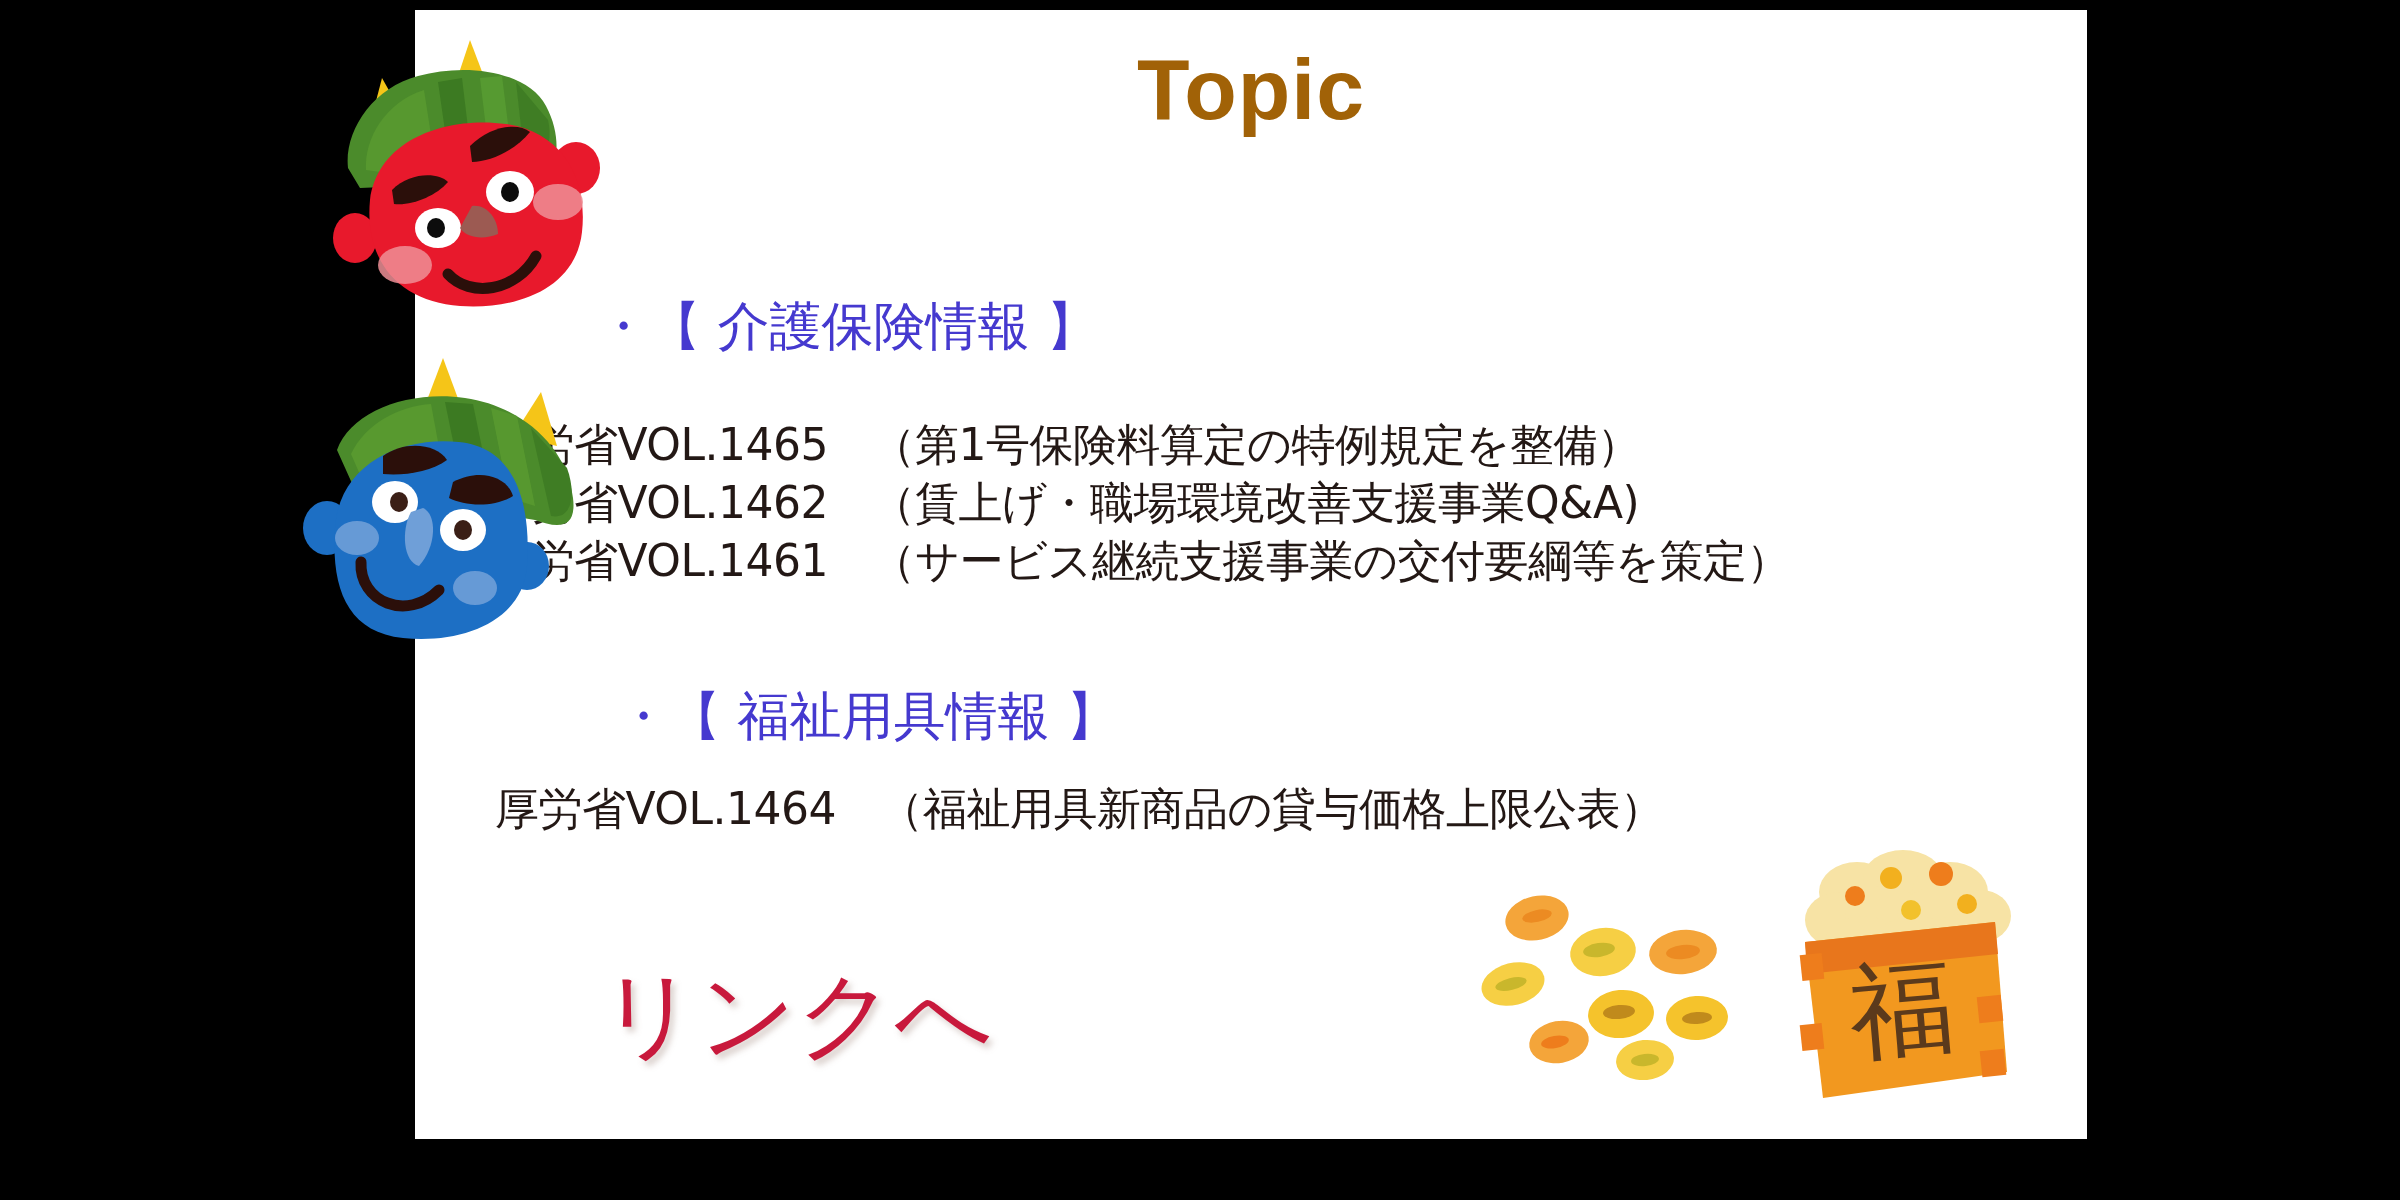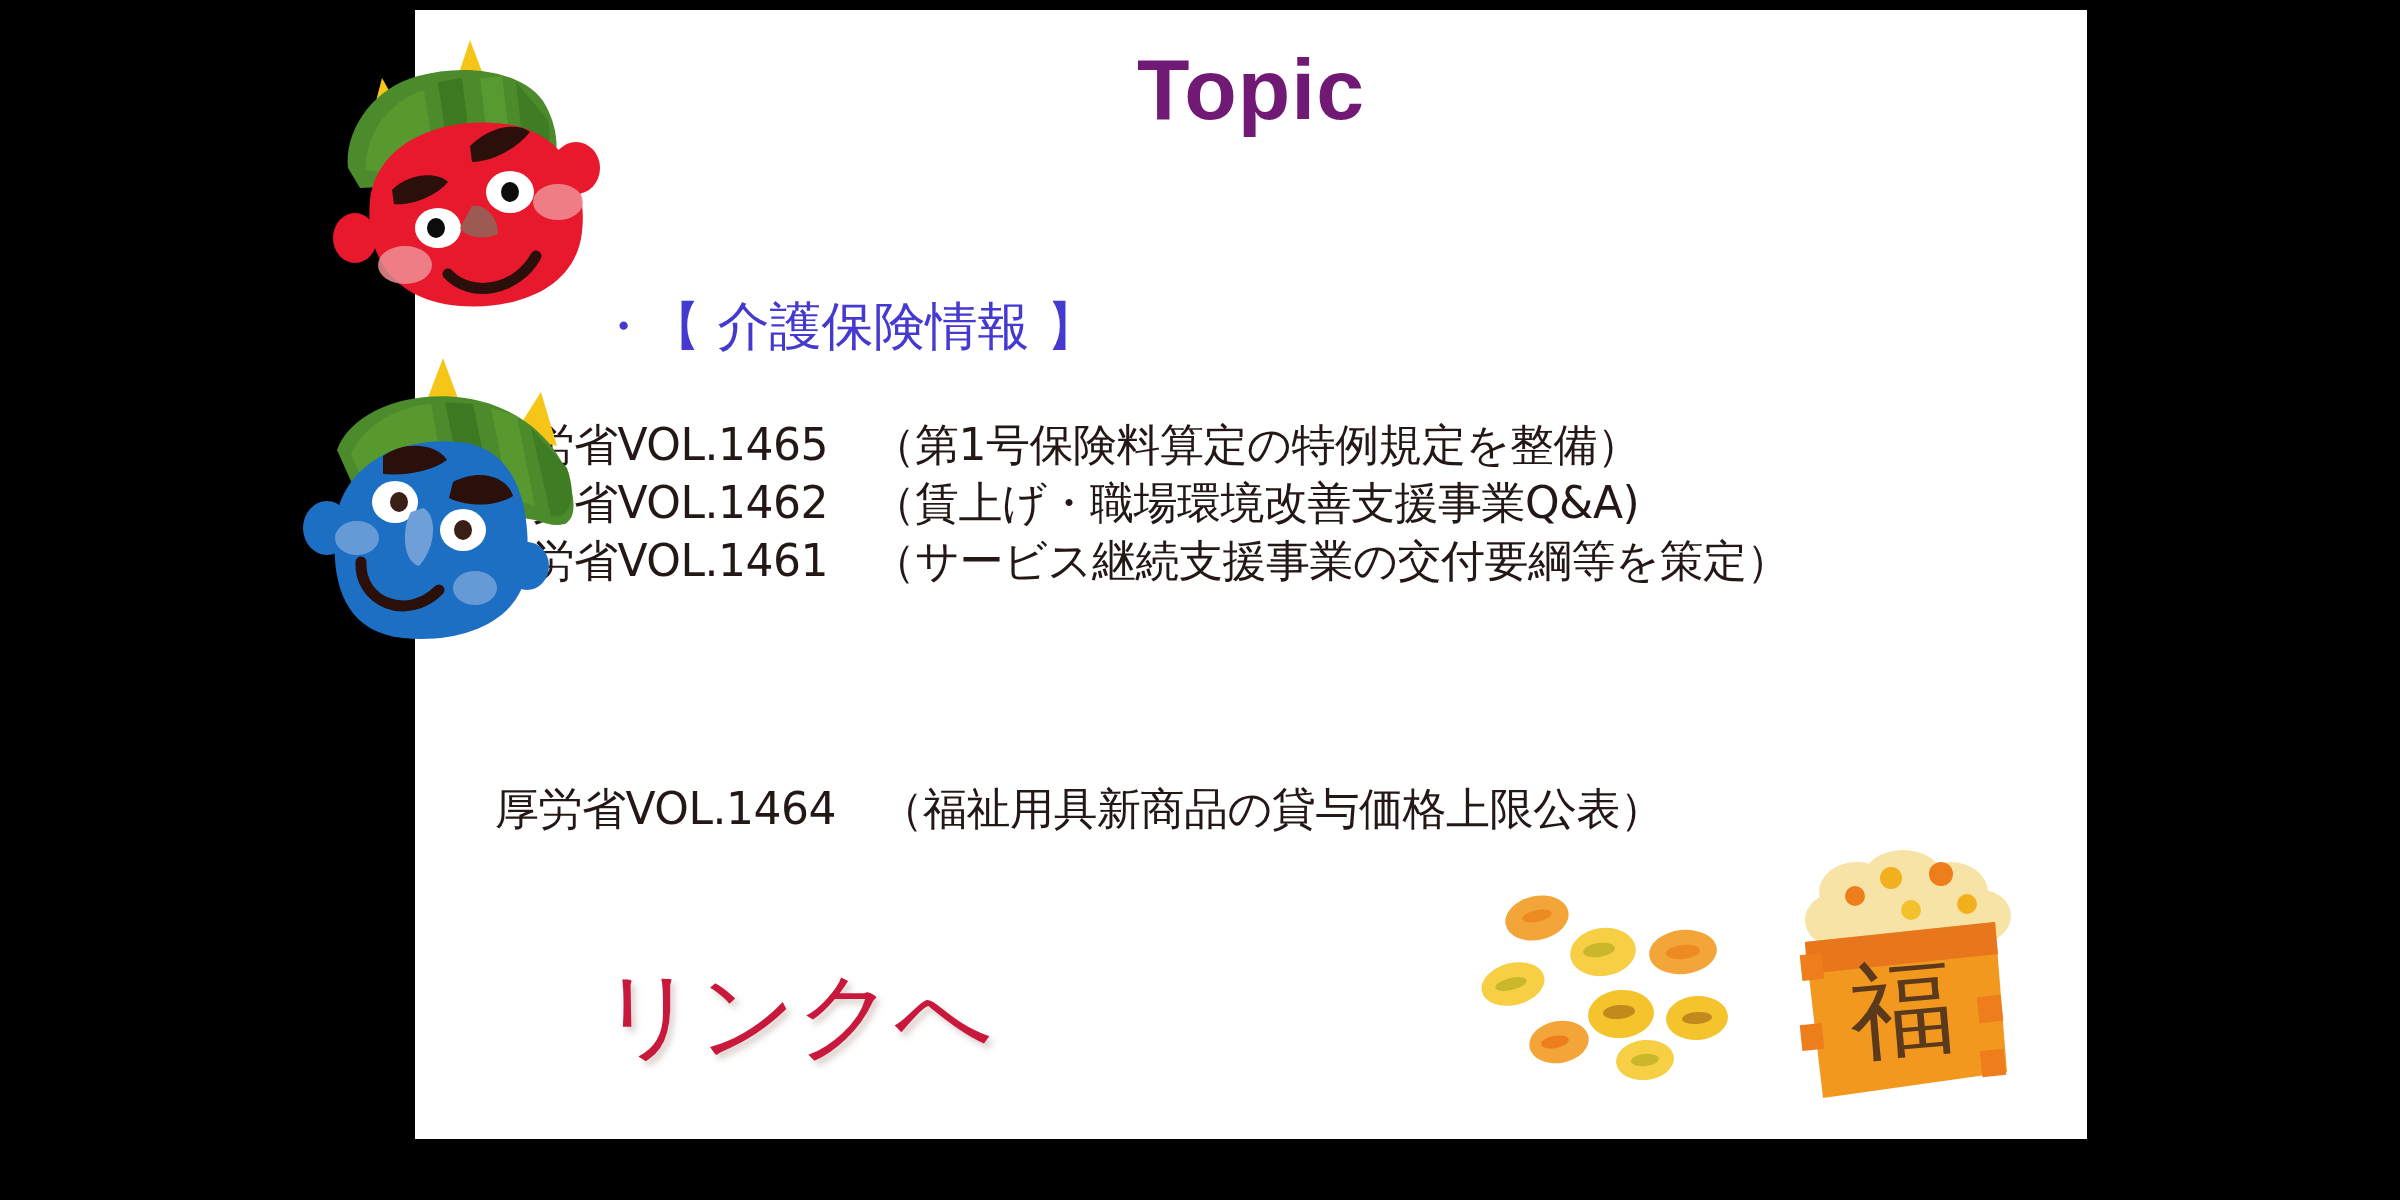--- a/index.html
+++ b/index.html
@@ -21,21 +21,21 @@
 
   
   .title {
     position:absolute;
     left:0; top:30px;
     width:100%;
     text-align:center;
     font-size:86px;
     font-weight:bold;
     letter-spacing:1px;
-    color:#701a75;
+    color:#a16207;
     font-family:"Liberation Sans", sans-serif;
   }
 
   
   .heading {
     position:absolute;
     font-size:52px;
     font-weight:500;
     color:#4539cf;
     white-space:nowrap;
@@ -87,20 +87,21 @@
   <div class="slide">
 
     <div class="title">Topic</div>
 
     <div class="heading heading-1">・【 介護保険情報 】</div>
 
     <div class="body-line bl-1">厚労省VOL.1465　（第1号保険料算定の特例規定を整備）</div>
     <div class="body-line bl-2">厚労省VOL.1462　（賃上げ・職場環境改善支援事業Q&amp;A)</div>
     <div class="body-line bl-3">厚労省VOL.1461　（サービス継続支援事業の交付要綱等を策定）</div>
 
+    <div class="heading heading-2">・【 福祉用具情報 】</div>
 
     <div class="body-line bl-4">厚労省VOL.1464　（福祉用具新商品の貸与価格上限公表）</div>
 
     <div class="link-text">リンクへ</div>
 
     <div class="illus oni-red">
       <svg viewBox="0 0 290 290" width="290" height="290">
 
         <path d="M150 20 L172 78 L130 80 Z" fill="#f5c518"></path>
         <path d="M62 58 L88 104 L48 112 Z" fill="#f5c518"></path>

